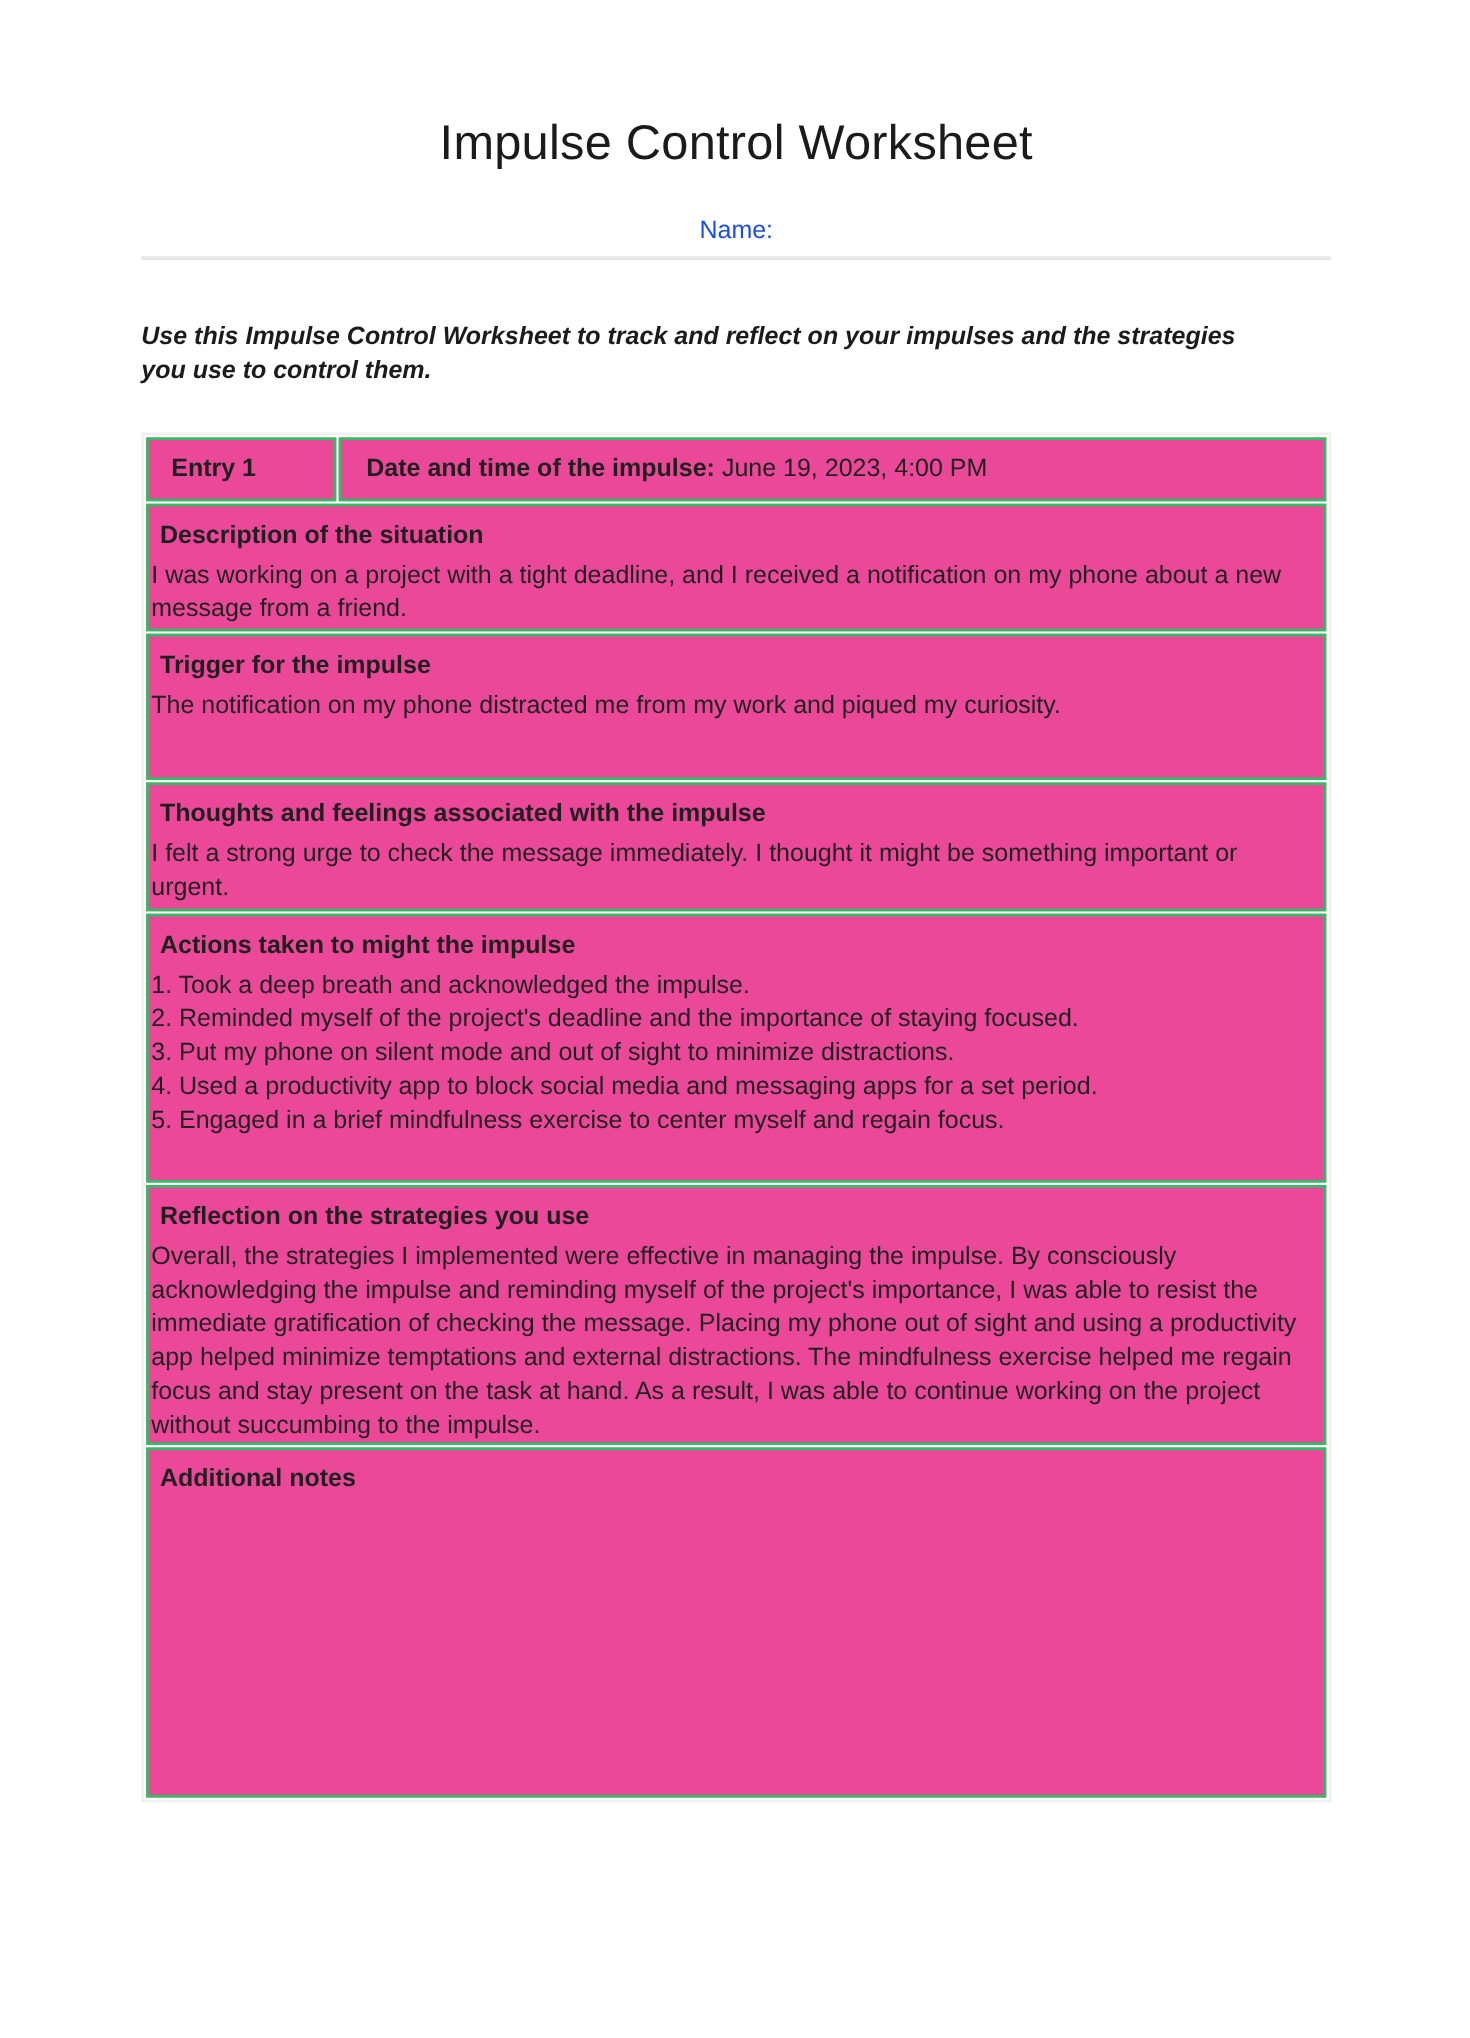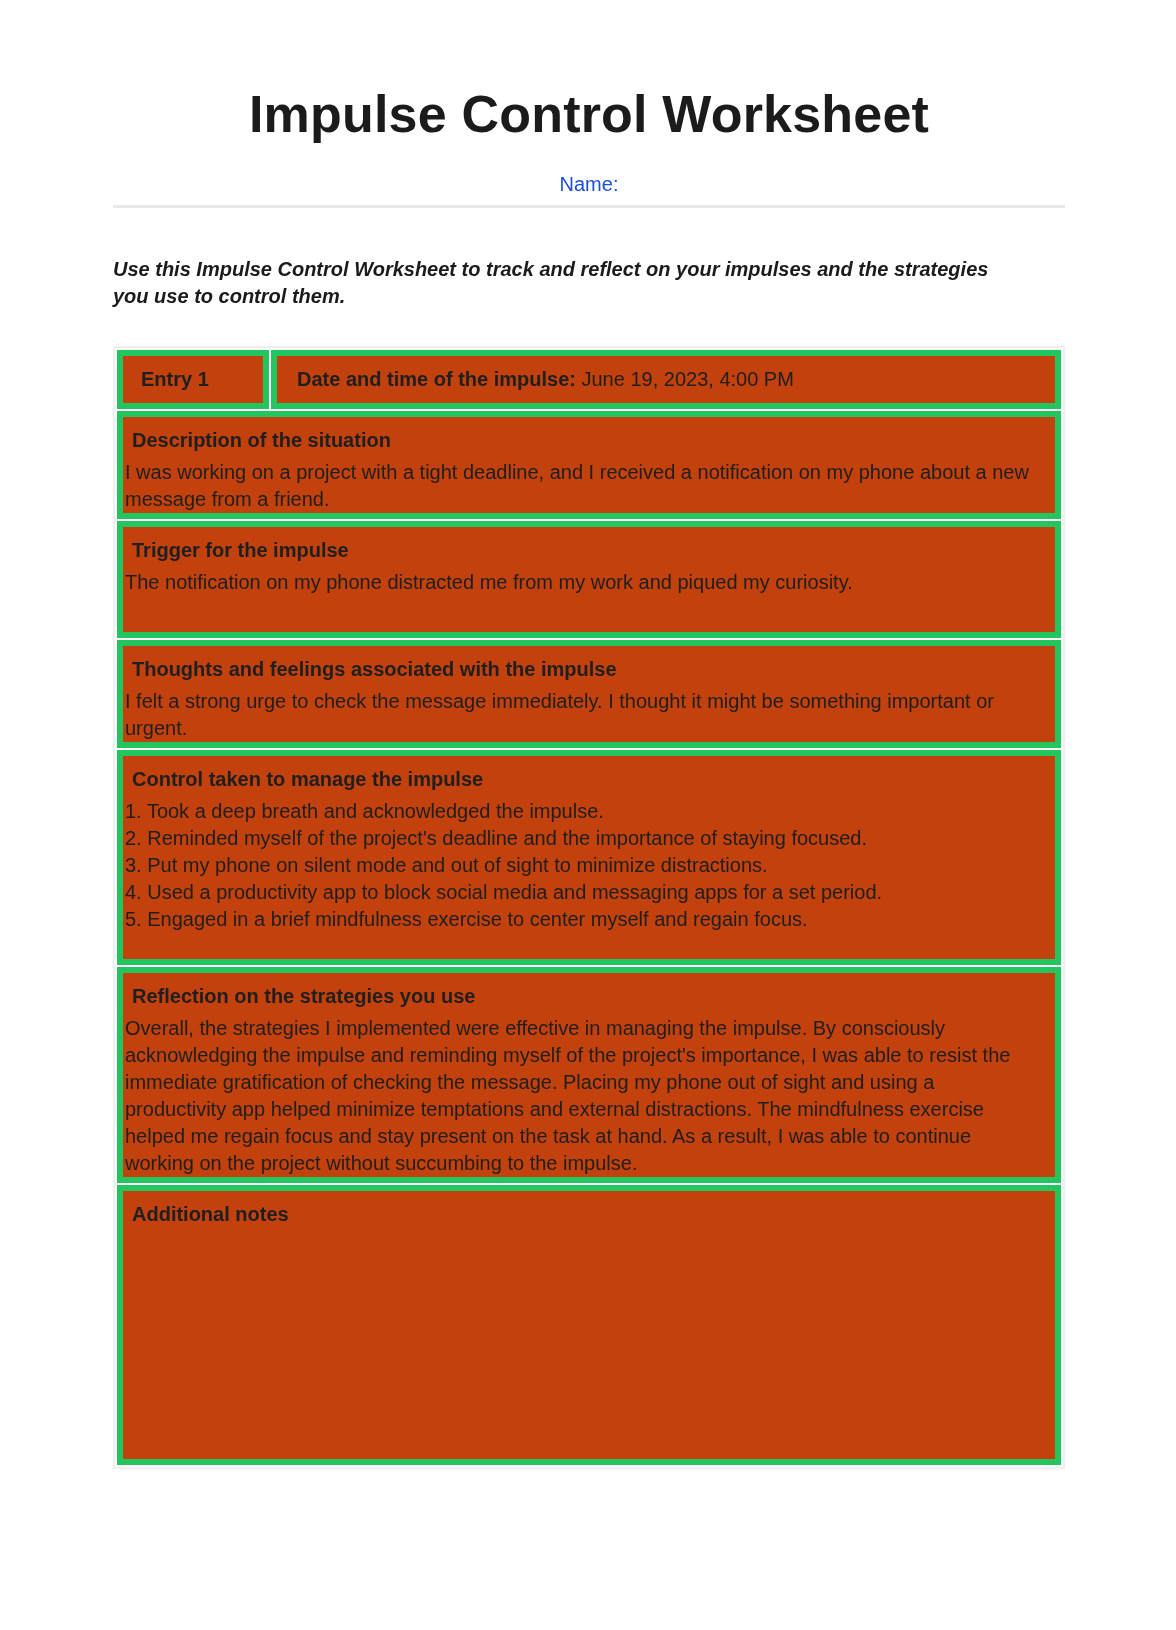--- a/index.html
+++ b/index.html
@@ -13,23 +13,23 @@
   }
   .page {
     width: 1176px;
     height: 1630px;
     padding: 0 111px 0 113px;
     overflow: hidden;
   }
   .doc-title {
     margin: 92px 0 0 0;
     text-align: center;
-    font-size: 52px;
+    font-size: 39px;
     line-height: 45px;
-    font-weight: bold;
+    font-weight: normal;
     color: #1b1b1b;
     letter-spacing: 0.2px;
   }
   .name-block {
     margin-top: 35px;
     padding-bottom: 9px;
     border-bottom: 3px solid #e8e8e8;
   }
   .name-label {
     font-size: 20px;
@@ -54,26 +54,26 @@
   }
   table.worksheet {
     margin-top: 36px;
     width: 952px;
     table-layout: fixed;
     border: 2px solid #f0f0f0;
     border-collapse: separate;
     border-spacing: 2px;
   }
   table.worksheet td {
-    border: 6px solid #22c55e;
+    border: 2px solid #22c55e;
     vertical-align: top;
     font-size: 20px;
     line-height: 27px;
     color: #1f1f1f;
-    background: #c2410c;
+    background: #ec4899;
   }
   td.entry-cell {
     width: 152px;
     height: 48px;
     font-weight: bold;
     padding: 10px 10px 10px 18px;
   }
   td.date-cell {
     height: 48px;
     padding: 10px 10px 10px 20px;
@@ -134,21 +134,21 @@
 
       <tr>
         <td class="sec-cell h-tho" colspan="2">
           <div class="sec-heading">Thoughts and feelings associated with the impulse</div>
           <div class="sec-body">I felt a strong urge to check the message immediately. I thought it might be something important or urgent.</div>
         </td>
       </tr>
 
       <tr>
         <td class="sec-cell h-act" colspan="2">
-          <div class="sec-heading">Control taken to manage the impulse</div>
+          <div class="sec-heading">Actions taken to might the impulse</div>
           <div class="sec-body">1. Took a deep breath and acknowledged the impulse.
 2. Reminded myself of the project's deadline and the importance of staying focused.
 3. Put my phone on silent mode and out of sight to minimize distractions.
 4. Used a productivity app to block social media and messaging apps for a set period.
 5. Engaged in a brief mindfulness exercise to center myself and regain focus.</div>
         </td>
       </tr>
 
       <tr>
         <td class="sec-cell h-ref" colspan="2">

